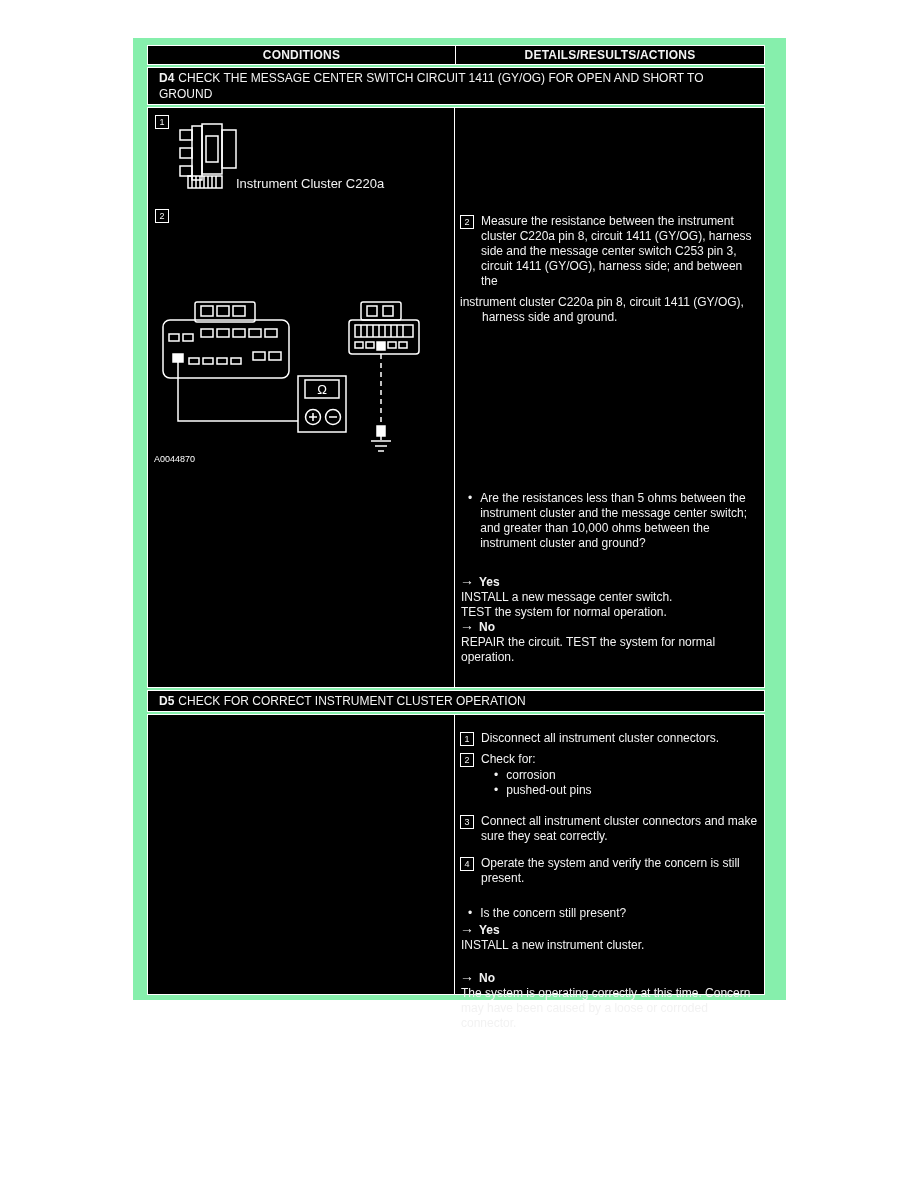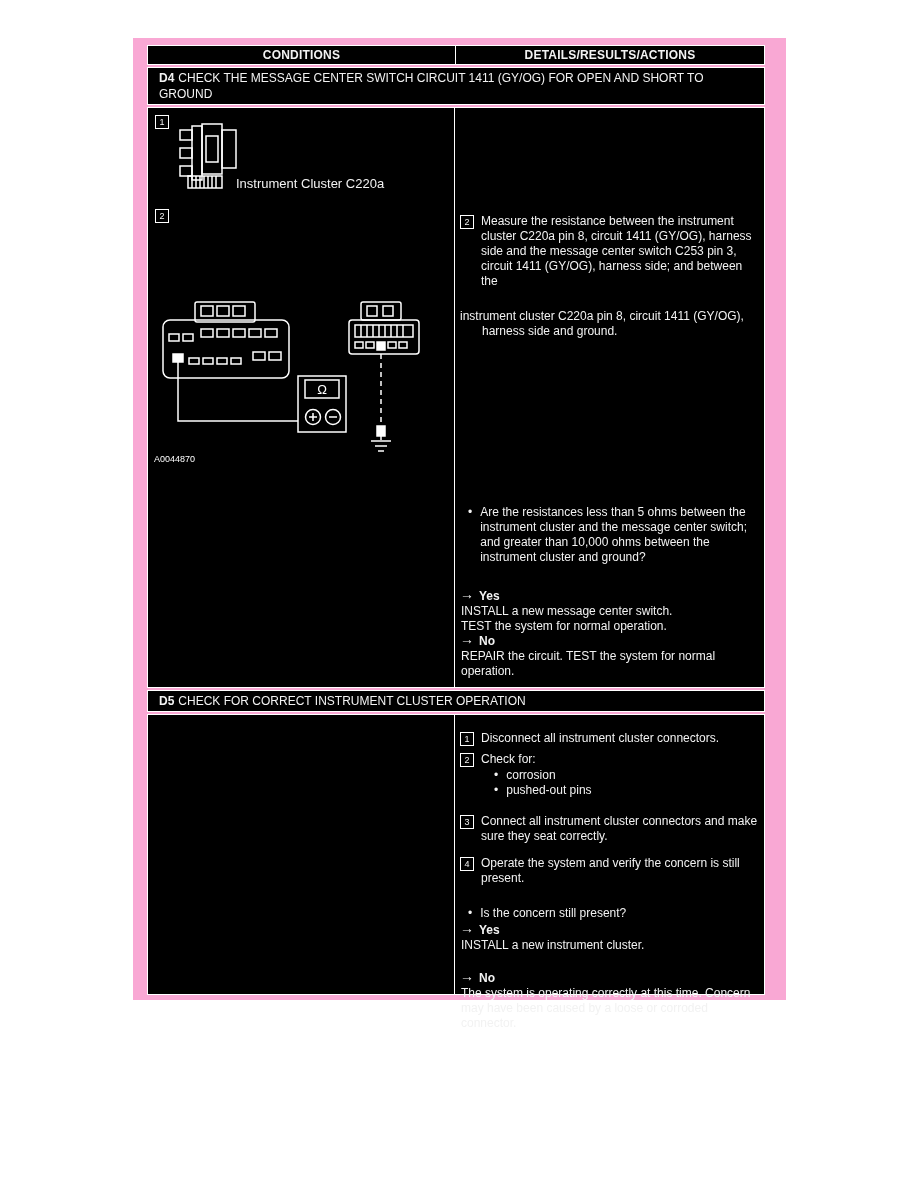--- a/index.html
+++ b/index.html
@@ -2,21 +2,21 @@
 <html><head>
 <meta charset="utf-8">
 <style>
   html,body{margin:0;padding:0;}
   body{
     width:918px;height:1188px;background:#ffffff;position:relative;
     font-family:"Liberation Sans", sans-serif;color:#f2f2f2;
   }
   .black-box{
     position:absolute;left:133px;top:38px;width:653px;height:962px;
-    background:#f9a8d4;box-sizing:border-box;padding:7px 14px;
+    background:#86efac;box-sizing:border-box;padding:7px 14px;
   }
   .row{
     box-sizing:border-box;border:1px solid #fff;background:#000;
     width:618px;margin-bottom:2px;
   }
   .header-row{height:20px;display:flex;align-items:stretch;}
   .header-cell{
     display:flex;align-items:center;justify-content:center;
     font-weight:bold;font-size:12px;letter-spacing:.2px;
   }
@@ -34,21 +34,21 @@
     display:inline-flex;flex:none;width:12px;height:12px;margin-top:1px;
     border:1px solid #fff;align-items:center;justify-content:center;
     font-size:9px;line-height:1;background:#000;
   }
   .step{display:flex;gap:7px;}
   .step .txt{flex:1;}
 
   
   .d4-step2{margin-top:100px;}
   .d4-step2 .txt{max-width:278px;}
-  .d4-step2-cont{margin-top:20px;padding-left:22px;text-indent:-22px;max-width:292px;}
+  .d4-step2-cont{margin-top:6px;padding-left:22px;text-indent:-22px;max-width:292px;}
   .question{display:flex;font-weight:normal;margin-top:166px;padding-left:8px;}
   .question::before{content:"\2022";margin-right:8px;}
   .question .txt{max-width:268px;}
   .d5 .question{margin-top:20px;}
 
   .answer-head{display:flex;align-items:flex-start;gap:5px;}
   .arrow{font-size:14px;line-height:13px;position:relative;top:-1px;}
   .answer-label{font-weight:bold;}
   .answer-body{margin-left:1px;white-space:pre-line;max-width:290px;}
   .d4-yes{margin-top:24px;}

